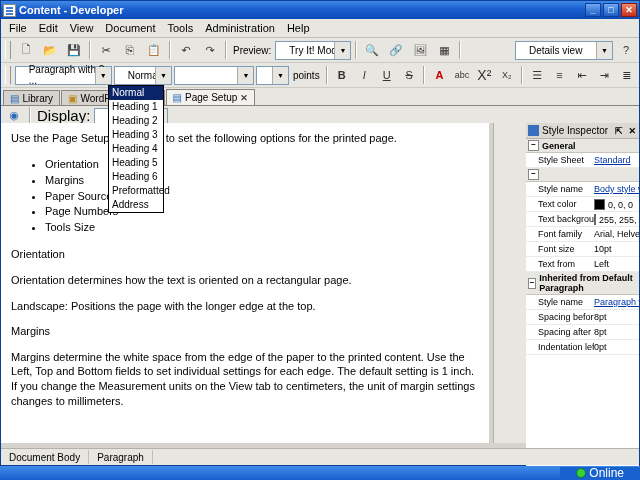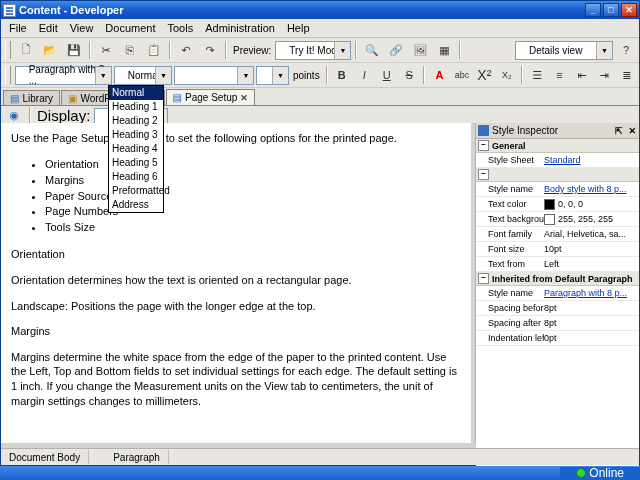--- a/index.html
+++ b/index.html
@@ -41,36 +41,36 @@
   .tab.active{background:#f4f2ee;height:16px;}
   .tabx{font-size:9px;color:#444;font-weight:bold;}
   
   .disprow{height:19px;background:#e8e6e1;display:flex;align-items:center;gap:4px;padding-left:4px;border-bottom:1px solid #b5b0a8;}
   .doc{flex:1;background:#fff;overflow:hidden;position:relative;padding:8px 10px;box-sizing:border-box;}
   .doc p{margin:0 0 11px 0;font-size:11px;line-height:1.33;color:#000;}
   .doc ul{margin:0 0 11px 0;padding-left:34px;}
   .doc li{font-size:11px;line-height:1.45;}
   .vsep{width:4px;background:#d6d3ce;border-left:1px solid #fff;}
   
-  .insp{width:164px;background:#e8e6e1;border-left:1px solid #b5b0a8;box-sizing:border-box;}
+  .insp{width:146px;background:#e8e6e1;border-left:1px solid #b5b0a8;box-sizing:border-box;padding-left:32px;}
   .insphdr{height:15px;background:#dcd9d3;display:flex;align-items:center;border-bottom:1px solid #b5b0a8;font-size:10px;padding-left:2px;}
   .insphdr .ii{width:11px;height:11px;background:#3a6fc0;margin-right:3px;}
   .insphdr .t{flex:1;font-weight:normal;}
   .insphdr .x{padding:0 3px;font-size:9px;font-weight:bold;}
   .insptbl{background:#fff;height:353px;overflow:hidden;font-size:9px;}
   .grp{background:#e8e6e1;border-bottom:1px solid #c8c4bc;padding:1px 2px;display:flex;align-items:center;font-weight:bold;font-size:9px;}
   .grp .pm{width:9px;height:9px;border:1px solid #888;background:#fff;font-size:8px;line-height:7px;text-align:center;margin-right:3px;}
   .row{display:flex;border-bottom:1px solid #eceae6;height:14px;align-items:center;}
   .row .k{width:68px;padding-left:12px;color:#000;overflow:hidden;white-space:nowrap;box-sizing:border-box;}
-  .row .v{flex:1;color:#000;overflow:hidden;white-space:nowrap;display:flex;align-items:flex-start;gap:3px;}
+  .row .v{flex:1;color:#000;overflow:hidden;white-space:nowrap;display:flex;align-items:flex-end;gap:3px;}
   .lnk{color:#0033aa;text-decoration:underline;}
   .swatch{width:9px;height:9px;border:1px solid #666;display:inline-block;}
   
   .statusbar{position:absolute;left:0;bottom:0;width:638px;height:16px;background:#e8e6e1;border-top:1px solid #b5b0a8;
-    display:flex;align-items:center;font-size:10px;gap:16px;}
+    display:flex;align-items:center;font-size:10px;}
   .statusbar .cell{padding:0 8px;border-right:1px solid #c2beb6;height:14px;display:flex;align-items:center;}
   
   .dropdown{position:absolute;left:107px;top:84px;width:54px;background:#fff;border:1px solid #000;z-index:50;font-size:10px;}
   .dropdown .it{padding:1px 3px;height:12px;line-height:12px;}
   .dropdown .it.sel{background:#0a246a;color:#fff;}
   
   .taskbar{position:absolute;left:0;bottom:0;width:640px;height:14px;
     background:linear-gradient(180deg,#3f8ae8,#1b5fd0);display:flex;align-items:center;justify-content:flex-end;padding-right:3px;}
   .tray{display:flex;align-items:center;gap:3px;background:#1762cc;padding:0 16px;height:12px;color:#fff;font-size:12px;}
   .traydot{width:8px;height:8px;border-radius:50%;background:#36d13a;border:1px solid #1a7a1c;}

